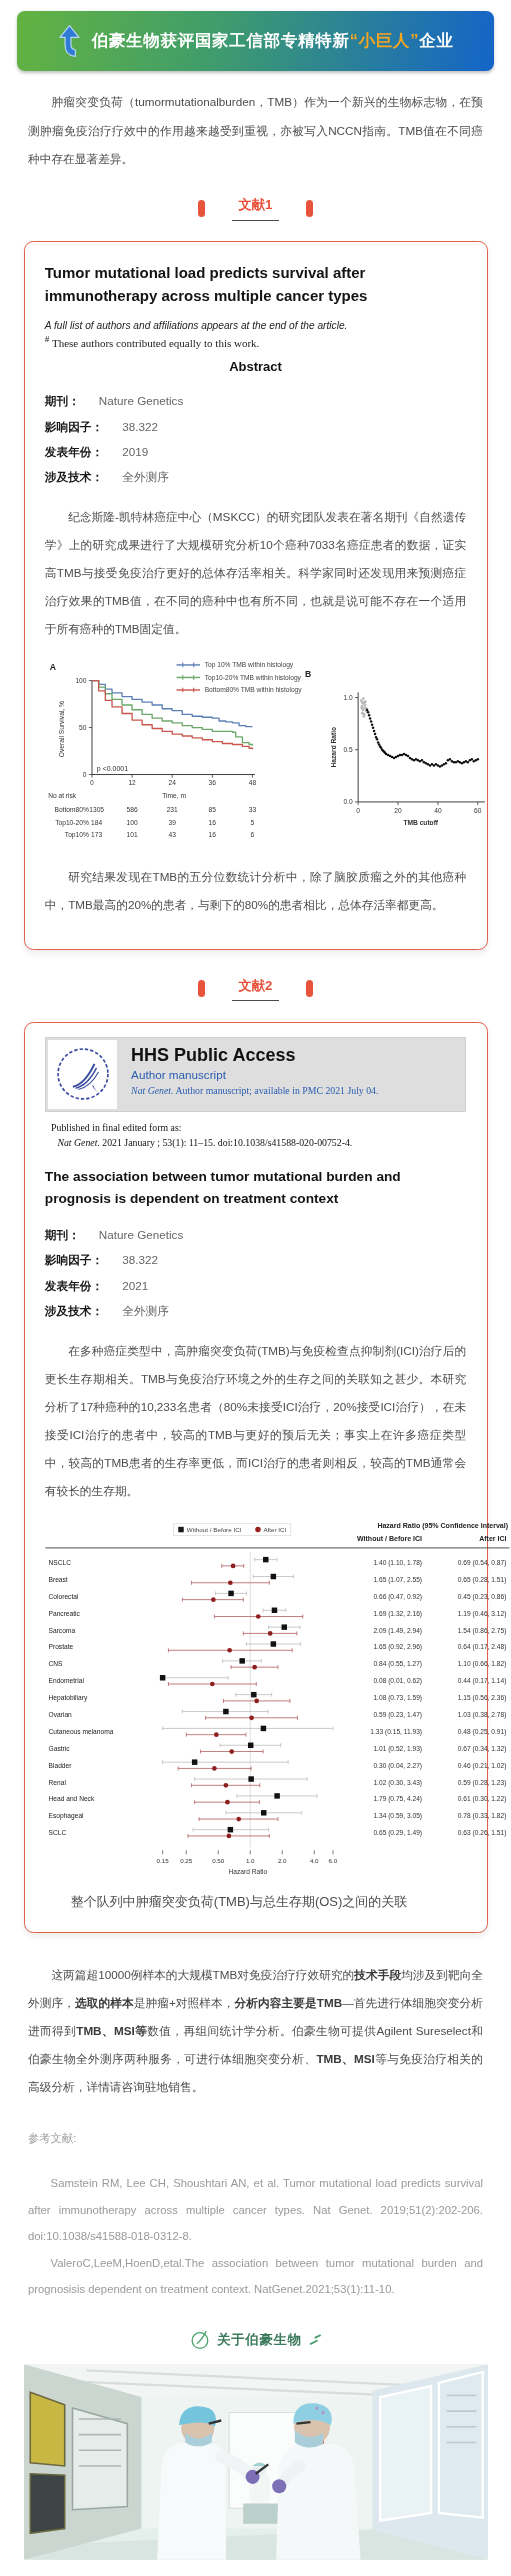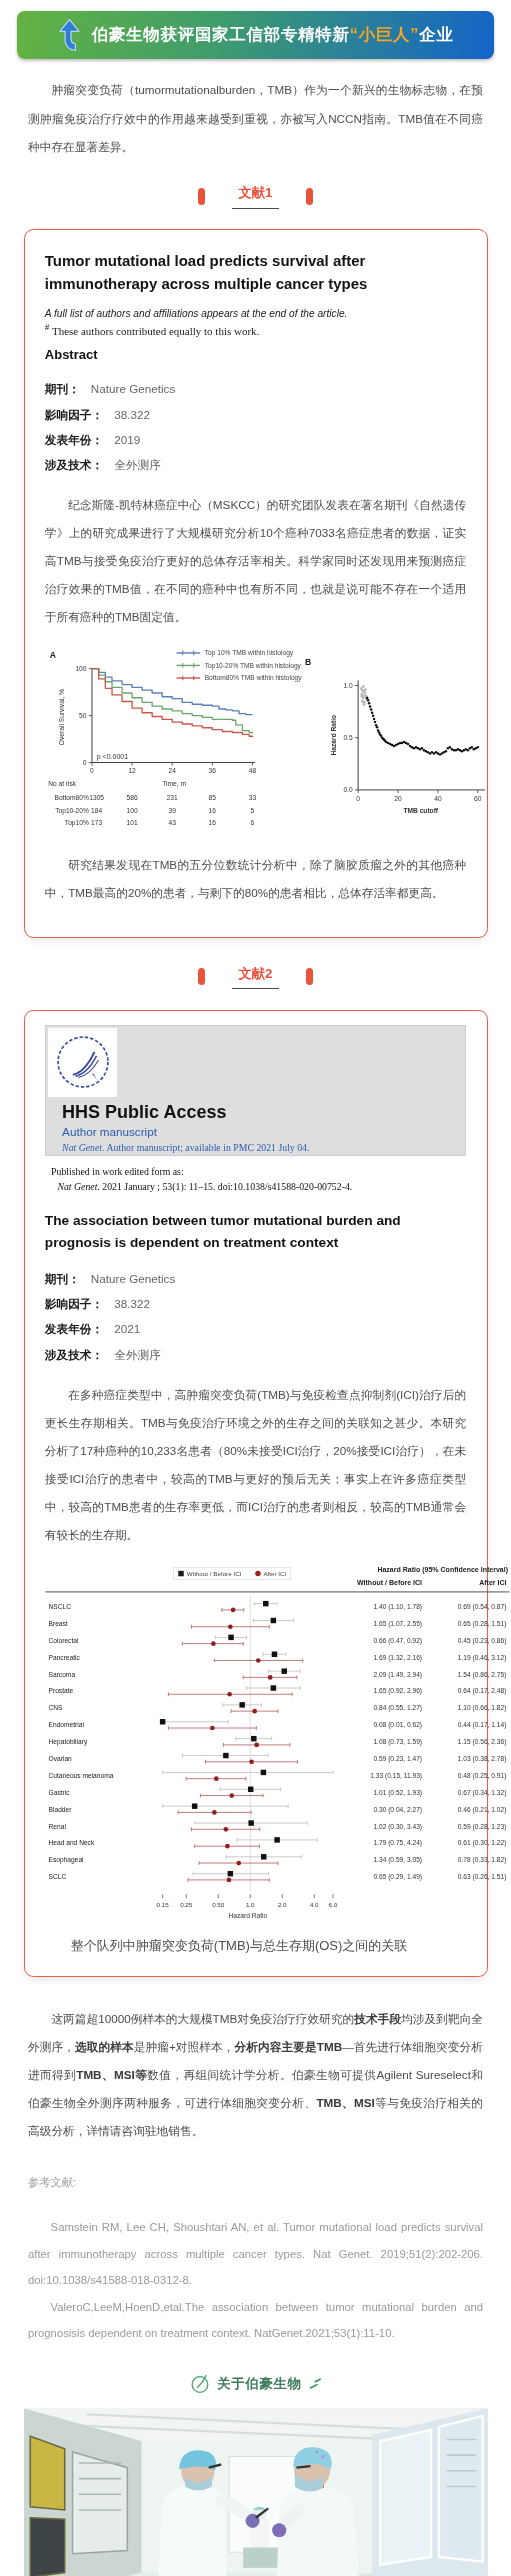--- a/index.html
+++ b/index.html
@@ -1,49 +1,49 @@
 <!DOCTYPE html>
 <html style="font-size:12.5px"><head>
 <meta charset="utf-8">
 <style>
   html,body{margin:0;padding:0;background:#ffffff;}
   body{width:511px;font-family:"Liberation Sans","DejaVu Sans",sans-serif;color:#4d4d4d;}
   .serif{font-family:"Liberation Serif","DejaVu Serif",serif;}
 
   
-  .banner{margin:11px 17px 0;height:48px;border-radius:7.8px;
+  .banner{margin:11px 17px 0;height:60px;border-radius:7.8px;
     background:linear-gradient(100deg,#63b341 0%,#3f9c6c 42%,#1464c8 100%);
     display:flex;align-items:center;justify-content:center;gap:9.4px;
     box-shadow:0 1.6px 3.1px rgba(0,0,0,.25);}
   .banner-text{color:#fff;font-size:16.4px;font-weight:bold;letter-spacing:0.8px;white-space:nowrap;}
   .banner-text .hl{color:#f6a51f;}
 
   
   .intro{margin:17px 28px 0;font-size:11.7px;color:#4d4d4d;line-height:2.45;text-align:justify;text-indent:2em;}
 
   
   .section-marker{display:flex;align-items:center;justify-content:center;gap:27px;margin-top:22px;}
   .pill{width:7px;height:17px;border-radius:3.9px;background:#e8533c;}
   .section-label{color:#e8503a;font-weight:bold;font-size:13.3px;padding:0 6.3px 5.5px;border-bottom:1.6px solid #4a4a4a;}
 
   
   .paper-box{margin:20.3px 23.5px 0;border:0.8px solid #e0604a;border-radius:9.4px;
     padding:14px 20.3px 15.6px;box-shadow:0 3.1px 6.3px rgba(0,0,0,.07);}
   .paper-title{font-size:15px;font-weight:bold;color:#141414;line-height:1.5;margin:6.3px 0 12.5px;}
   .authors-note{font-style:italic;font-size:10.2px;color:#222;margin:1.6px 0 3.1px;}
   .equal-note{font-size:11px;color:#222;margin:0 0 11px;}
-  .abstract-label{font-weight:bold;font-size:13px;color:#111;margin:9.4px 0 14px;}
+  .abstract-label{font-weight:bold;font-size:13px;color:#111;margin:9.4px 0 14px;text-align:center;}
   .meta-line{font-size:11.7px;line-height:2.15;}
   .meta-label{font-weight:bold;color:#1a1a1a;}
-  .meta-value{color:#666;margin-left:11px;}
+  .meta-value{color:#666;margin-left:19px;}
   .cn-para{font-size:11.7px;color:#4d4d4d;line-height:2.4;text-align:justify;text-indent:2em;margin:14px 0;}
   .fig{display:block;margin:7.8px auto 4.7px;}
 
   
-  .hhs-header{display:flex;background:#dedede;border:0.8px solid #cfcfcf;padding:2.3px;align-items:stretch;flex-direction:column;}
+  .hhs-header{display:flex;background:#dedede;border:0.8px solid #cfcfcf;padding:2.3px;align-items:stretch;}
   .hhs-logo{width:69px;min-width:69px;height:69px;background:#fff;display:flex;align-items:center;justify-content:center;}
   .hhs-right{padding:4.7px 0 0 14px;}
   .hhs-title{font-size:18px;font-weight:bold;color:#111;}
   .hhs-sub{color:#2a5db0;font-size:11.7px;margin-top:2.3px;}
   .hhs-cite{color:#2a5db0;font-size:9.8px;margin-top:3.9px;}
   .pub-block{font-size:9.8px;color:#111;margin:7.8px 0 3.1px 6.3px;line-height:1.55;}
   .paper2-title{font-size:13.7px;font-weight:bold;color:#141414;line-height:1.6;margin:15.6px 0 12.5px;}
   .fig-caption{font-size:13px;color:#4d4d4d;line-height:1.8;text-indent:2em;margin:9.4px 0 3.1px;}
 
   
@@ -272,21 +272,21 @@
       </svg>
     </div>
     <div class="hhs-right">
       <div class="hhs-title">HHS Public Access</div>
       <div class="hhs-sub">Author manuscript</div>
       <div class="hhs-cite serif"><i>Nat Genet.</i><span> Author manuscript; available in PMC 2021 July 04.</span></div>
     </div>
   </div>
 
   <div class="pub-block serif">
-    <div>Published in work edited form as:</div>
+    <div>Published in final edited form as:</div>
     <div style="padding-left:6.3px;"><i>Nat Genet.</i><span> 2021 January ; 53(1): 11–15. doi:10.1038/s41588-020-00752-4.</span></div>
   </div>
 
   <div class="paper2-title">The association between tumor mutational burden and prognosis is dependent on treatment context</div>
 
   <div class="meta-line"><span class="meta-label">期刊：</span><span class="meta-value">Nature Genetics</span></div>
   <div class="meta-line"><span class="meta-label">影响因子：</span><span class="meta-value">38.322</span></div>
   <div class="meta-line"><span class="meta-label">发表年份：</span><span class="meta-value">2021</span></div>
   <div class="meta-line"><span class="meta-label">涉及技术：</span><span class="meta-value">全外测序</span></div>
 

